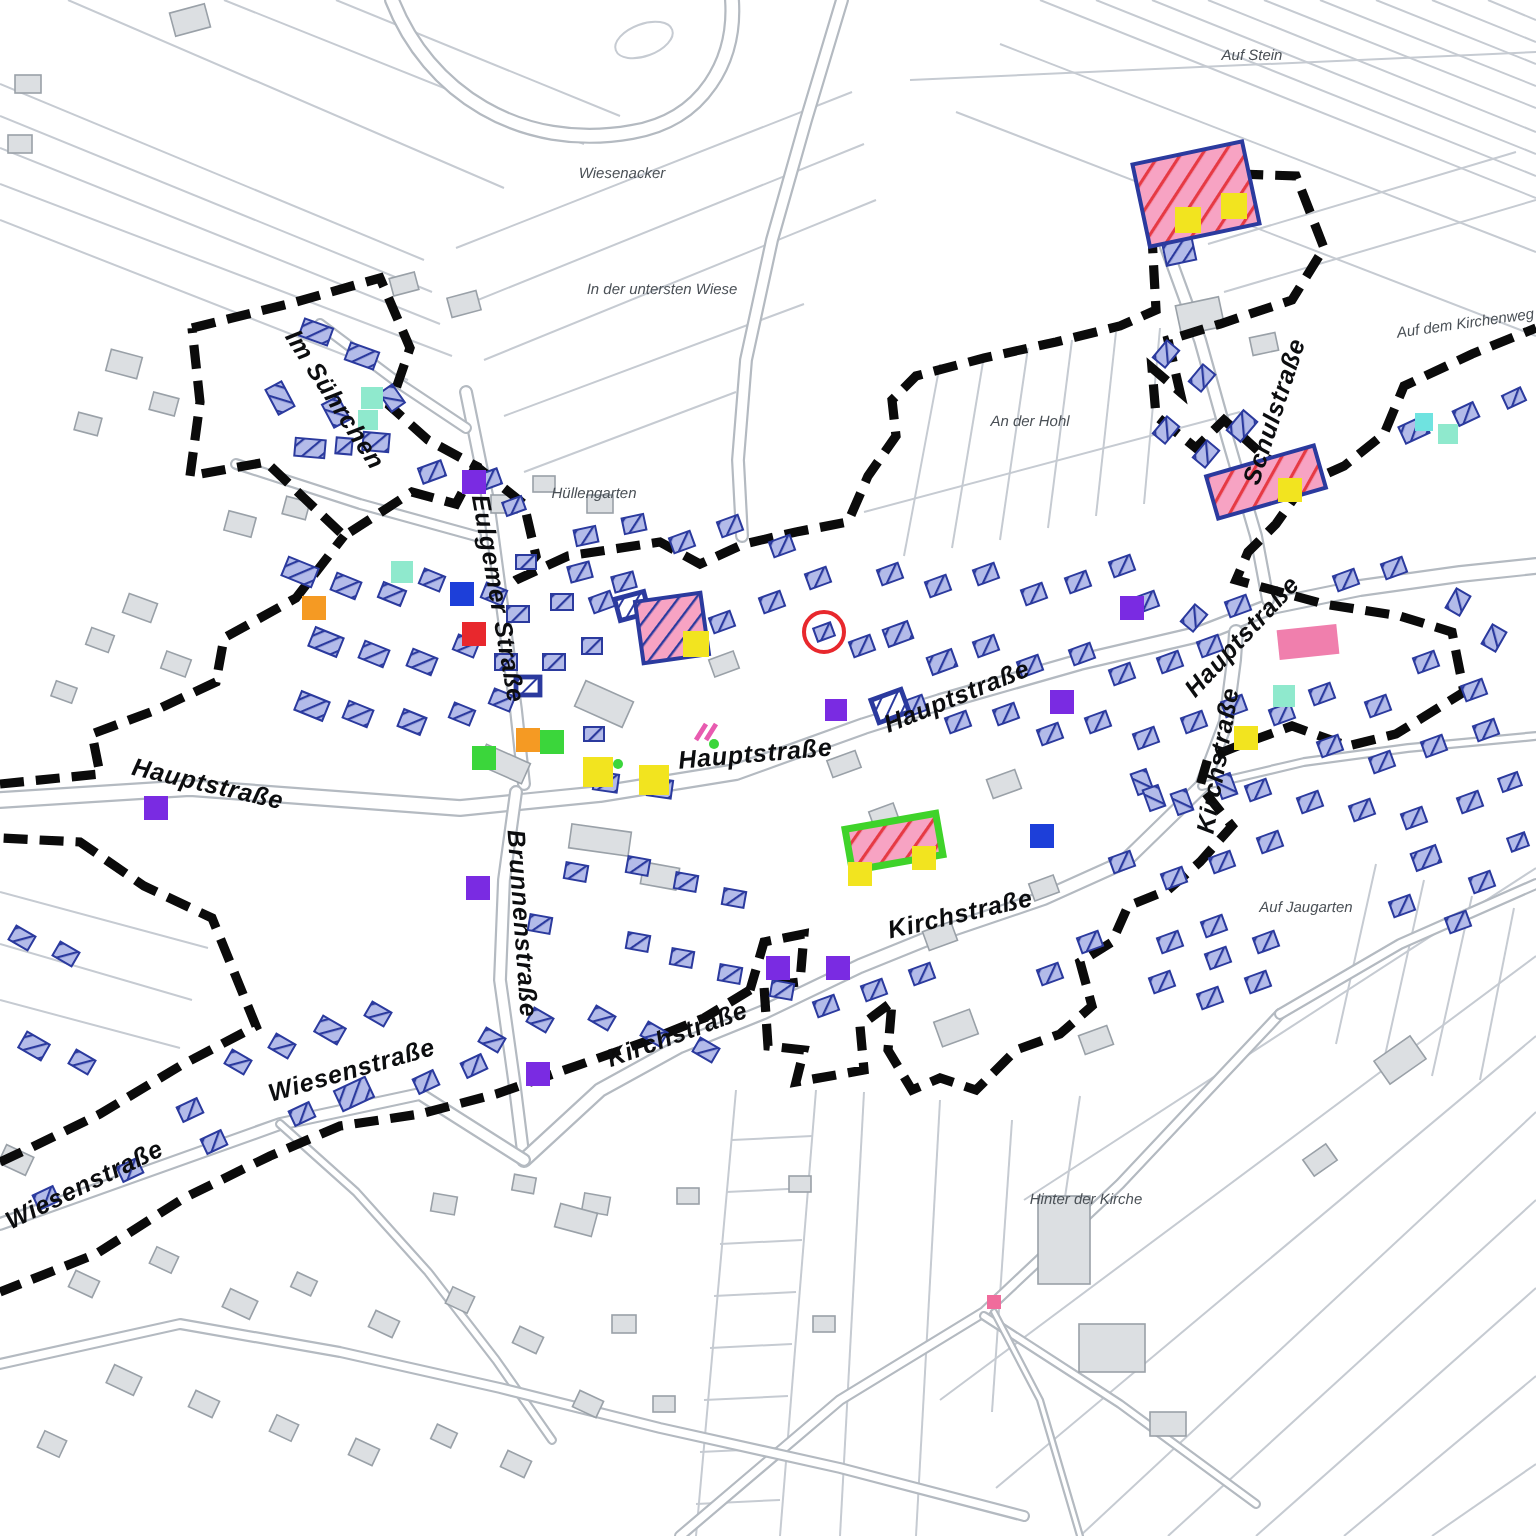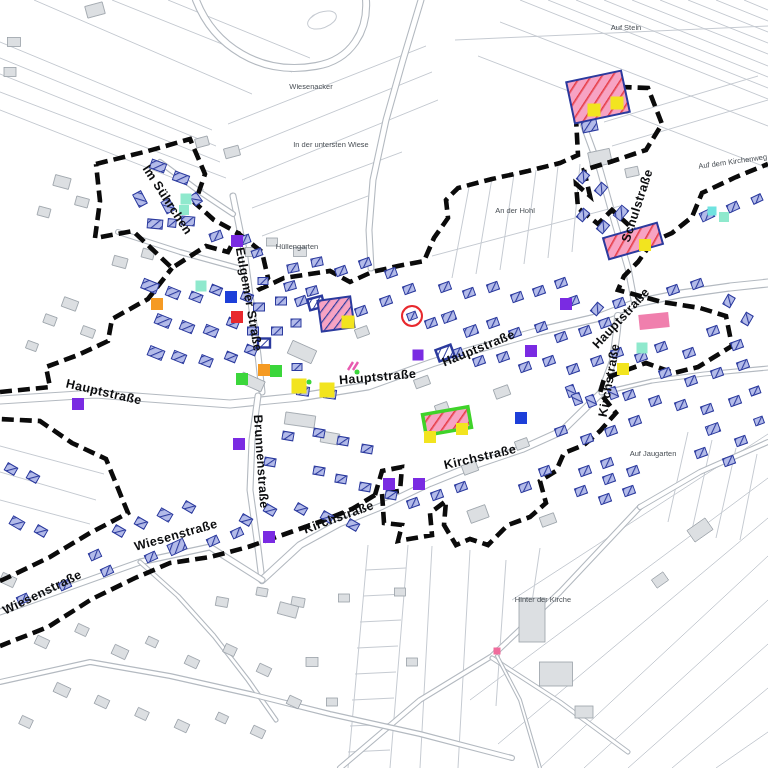--- a/index.html
+++ b/index.html
@@ -1,16 +1,16 @@
 <!DOCTYPE html>
 <html><head>
 <meta charset="utf-8">
 <style>
   html,body{margin:0;padding:0;background:#fff;}
-  .frame{width:768px;height:768px;overflow:hidden;background:#fff;position:relative;}
+  .frame{width:768px;height:768px;overflow:hidden;background:#fff;position:relative;font-style:italic;}
   svg{display:block;}
   text{font-family:"Liberation Sans",sans-serif;}
   .street-label{font-weight:bold;fill:#0c0d0f;letter-spacing:.4px;}
   .field-label{fill:#4a5056;}
 </style>
 </head>
 <body>
 
 <div class="frame">
   <svg id="map-svg" width="768" height="768" viewBox="0 0 768 768">

